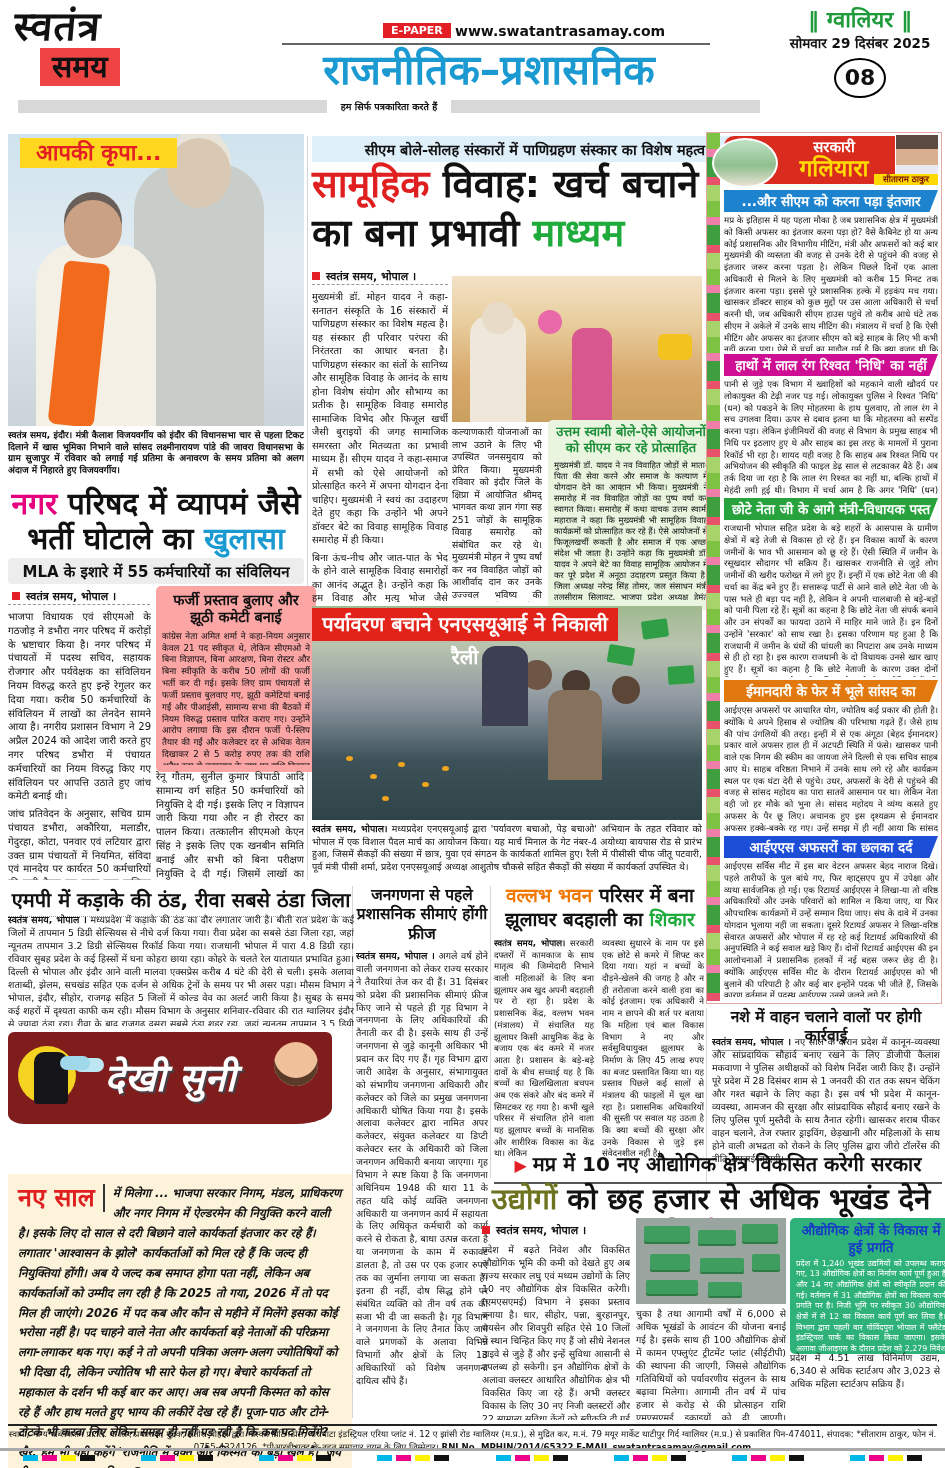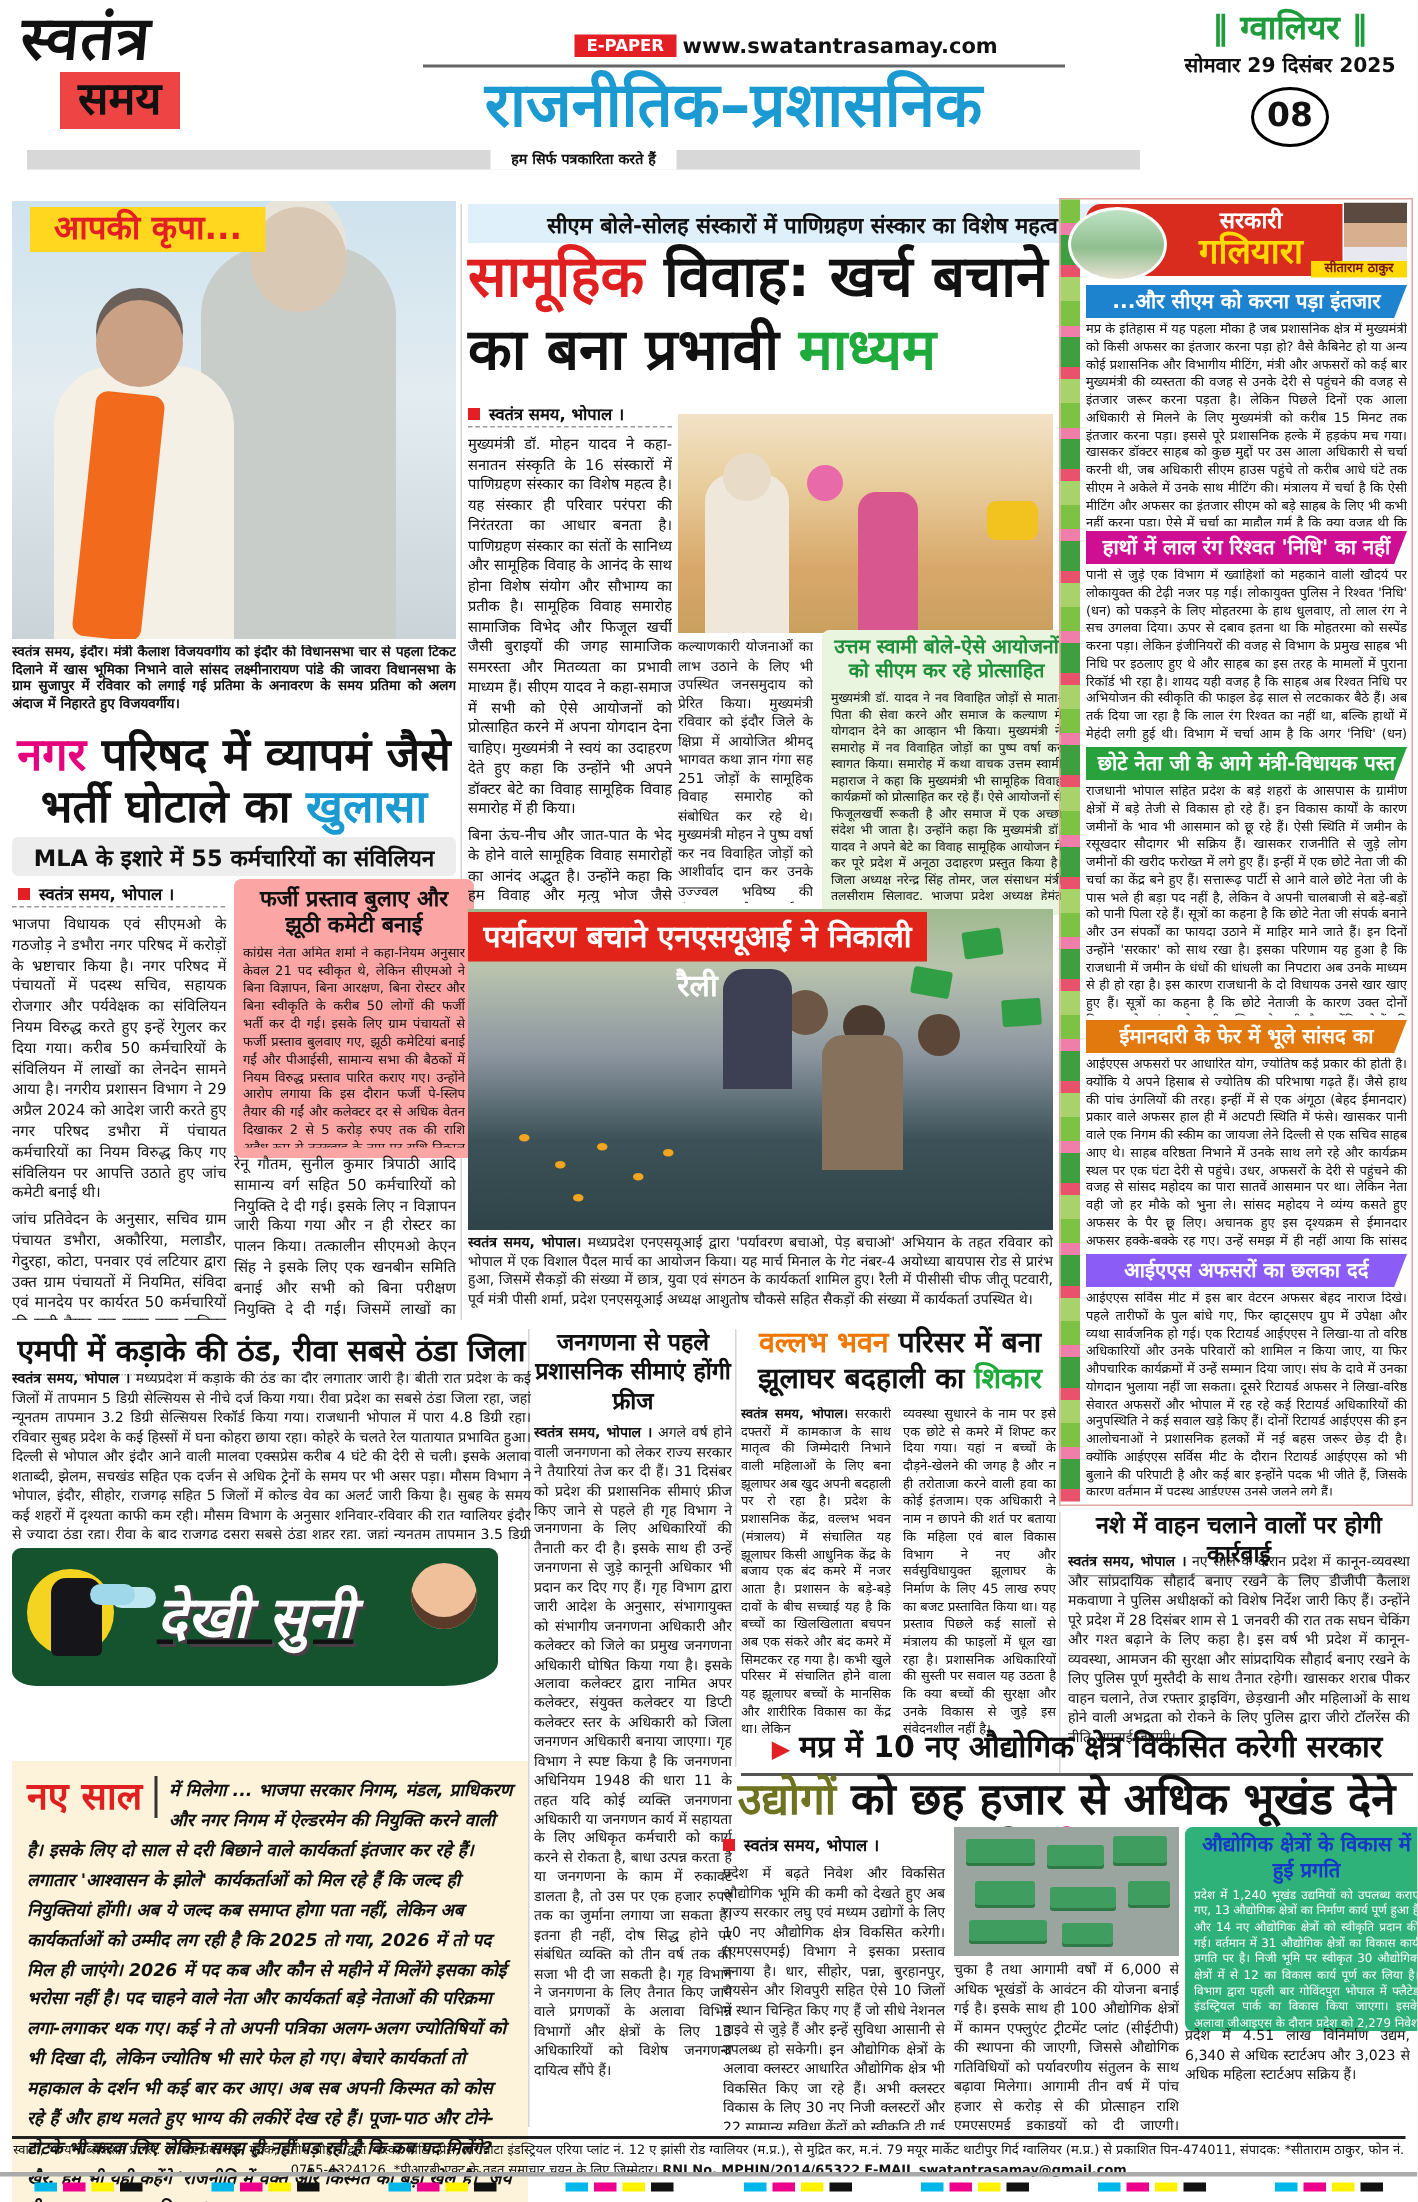--- a/index.html
+++ b/index.html
@@ -64,21 +64,21 @@
   .gal-t2{color:#ffd900;font-weight:800;font-size:23px;line-height:1.05;text-align:center;}
   .gal-build{background:linear-gradient(180deg,#bfe3c5 0%,#8fbf8f 55%,#e8e2d2 100%);border:2px solid #fff;border-radius:50%;}
   .gal-auth{background:linear-gradient(180deg,#5a4a40 0 35%,#d8b090 35% 75%,#e8e8f0 75% 100%);border:1px solid #fff;}
   .gal-authname{background:#ffd900;color:#7a1008;font-size:8.5px;font-weight:800;text-align:center;line-height:11px;}
   .gal-ban{height:22px;line-height:22px;color:#fff;font-weight:800;font-size:13.5px;text-align:center;
            clip-path:polygon(0 0,100% 0,96% 100%,0 100%);}
   .gal-body{font-size:8.6px;line-height:1.37;text-align:justify;overflow:hidden;}
   
   .hthand{font-size:20px;font-weight:800;text-align:center;border-bottom:1px dotted #999;padding-bottom:3px;}
   .hmid{font-weight:800;text-align:center;line-height:1.25;}
-  .dsban{background:#14532d;border-radius:6px 6px 36px 16px/6px 6px 16px 10px;overflow:hidden;text-decoration:underline;}
+  .dsban{background:#7f1d1d;border-radius:6px 6px 36px 16px/6px 6px 16px 10px;overflow:hidden;}
   .ds-title{color:#fff;font-weight:800;font-size:38px;font-style:italic;text-shadow:2px 2px 0 #4a3f46;line-height:92px;text-align:center;}
   .ds-arc{position:absolute;left:10px;top:14px;width:58px;height:58px;border-radius:50%;background:#f5d321;}
   .ds-guy{position:absolute;left:26px;top:20px;width:34px;height:52px;background:#16161a;border-radius:10px 10px 4px 4px;}
   .ds-bino{position:absolute;left:52px;top:24px;width:30px;height:14px;background:#9fd8ea;border-radius:7px;box-shadow:14px 2px 0 #bce6f2;}
   .ds-face{position:absolute;right:14px;top:10px;width:44px;height:44px;border-radius:50%;background:#f0c09a;box-shadow:0 -8px 0 #5a3b2a inset;}
   .cream{background:#fcf3da;padding:8px 10px;overflow:hidden;margin-top:48px;}
   .ds-lead{float:left;color:#e02020;font-size:25px;font-weight:800;line-height:1.1;margin:2px 8px 2px 0;padding-right:8px;border-right:2px solid #333;}
   .ds-body{font-size:11.6px;font-weight:600;font-style:italic;line-height:1.46;text-align:justify;}
   
   .tri{color:#e31e24;font-size:16px;margin-right:6px;}
@@ -216,21 +216,21 @@
 
   <div class="abs gal-ban" style="left:724px;top:354px;width:214px;background:#cf0f93;">हाथों में लाल रंग रिश्वत 'निधि' का नहीं</div>
   <div class="abs gal-body" style="left:724px;top:379px;width:214px;height:116px;">पानी से जुड़े एक विभाग में ख्वाहिशों को महकाने वाली खौदर्य पर लोकायुक्त की टेढ़ी नजर पड़ गई। लोकायुक्त पुलिस ने रिश्वत 'निधि' (धन) को पकड़ने के लिए मोहतरमा के हाथ धुलवाए, तो लाल रंग ने सच उगलवा दिया। ऊपर से दबाव इतना था कि मोहतरमा को सस्पेंड करना पड़ा। लेकिन इंजीनियरों की वजह से विभाग के प्रमुख साहब भी निधि पर इठलाए हुए थे और साहब का इस तरह के मामलों में पुराना रिकॉर्ड भी रहा है। शायद यही वजह है कि साहब अब रिश्वत निधि पर अभियोजन की स्वीकृति की फाइल डेढ़ साल से लटकाकर बैठे हैं। अब तर्क दिया जा रहा है कि लाल रंग रिश्वत का नहीं था, बल्कि हाथों में मेहंदी लगी हुई थी। विभाग में चर्चा आम है कि अगर 'निधि' (धन) स्वयं अपने आलिंगन का न्यौता दे दे, अच्छे-अच्छों के पसीने छूट जाते हैं, लेकिन खुदा मेहरबान तो फिर कोई मोहतरमा का कोई कुछ नहीं बिगाड़ सकता?</div>
 
   <div class="abs gal-ban" style="left:724px;top:498px;width:214px;background:#27a23c;">छोटे नेता जी के आगे मंत्री-विधायक पस्त</div>
   <div class="abs gal-body" style="left:724px;top:523px;width:214px;height:154px;">राजधानी भोपाल सहित प्रदेश के बड़े शहरों के आसपास के ग्रामीण क्षेत्रों में बड़े तेजी से विकास हो रहे हैं। इन विकास कार्यों के कारण जमीनों के भाव भी आसमान को छू रहे हैं। ऐसी स्थिति में जमीन के रसूखदार सौदागर भी सक्रिय हैं। खासकर राजनीति से जुड़े लोग जमीनों की खरीद फरोख्त में लगे हुए हैं। इन्हीं में एक छोटे नेता जी की चर्चा का केंद्र बने हुए हैं। सत्तारूढ़ पार्टी से आने वाले छोटे नेता जी के पास भले ही बड़ा पद नहीं है, लेकिन वे अपनी चालबाजी से बड़े-बड़ों को पानी पिला रहे हैं। सूत्रों का कहना है कि छोटे नेता जी संपर्क बनाने और उन संपर्कों का फायदा उठाने में माहिर माने जाते हैं। इन दिनों उन्होंने 'सरकार' को साथ रखा है। इसका परिणाम यह हुआ है कि राजधानी में जमीन के धंधों की धांधली का निपटारा अब उनके माध्यम से ही हो रहा है। इस कारण राजधानी के दो विधायक उनसे खार खाए हुए हैं। सूत्रों का कहना है कि छोटे नेताजी के कारण उक्त दोनों विधायक के पांव तले जमीन खिसकने लगी है, क्योंकि दोनों की जमीनों के माहिर खिलाड़ी हैं। इनमें से एक मंत्री तो दूसरे मंत्री बनने की दौड़ में शामिल हैं। इसकी चर्चा भाजपा मुख्यालय में भी सुनी जा सकती है।</div>
 
   <div class="abs gal-ban" style="left:724px;top:680px;width:214px;background:#e2790f;">ईमानदारी के फेर में भूले सांसद का प्रोटोकॉल</div>
   <div class="abs gal-body" style="left:724px;top:705px;width:214px;height:128px;">आईएएस अफसरों पर आधारित योग, ज्योतिष कई प्रकार की होती है। क्योंकि ये अपने हिसाब से ज्योतिष की परिभाषा गढ़ते हैं। जैसे हाथ की पांच उंगलियों की तरह। इन्हीं में से एक अंगूठा (बेहद ईमानदार) प्रकार वाले अफसर हाल ही में अटपटी स्थिति में फंसे। खासकर पानी वाले एक निगम की स्कीम का जायजा लेने दिल्ली से एक सचिव साहब आए थे। साहब वरिष्ठता निभाने में उनके साथ लगे रहे और कार्यक्रम स्थल पर एक घंटा देरी से पहुंचे। उधर, अफसरों के देरी से पहुंचने की वजह से सांसद महोदय का पारा सातवें आसमान पर था। लेकिन नेता वही जो हर मौके को भुना ले। सांसद महोदय ने व्यंग्य कसते हुए अफसर के पैर छू लिए। अचानक हुए इस दृश्यक्रम से ईमानदार अफसर हक्के-बक्के रह गए। उन्हें समझ में ही नहीं आया कि सांसद जी ने नेतागिरी की रस्म निभाई है या अफसरों को जूता मारा है? क्योंकि उन्होंने अफसरों को प्रोटोकॉल का जो पाठ पढ़ा दिया?</div>
 
-  <div class="abs gal-ban" style="left:724px;top:836px;width:214px;background:#8b5cf6;">आईएएस अफसरों का छलका दर्द</div>
+  <div class="abs gal-ban" style="left:724px;top:836px;width:214px;background:#1d4ed8;">आईएएस अफसरों का छलका दर्द</div>
   <div class="abs gal-body" style="left:724px;top:861px;width:214px;height:136px;">आईएएस सर्विस मीट में इस बार वेटरन अफसर बेहद नाराज दिखे। पहले तारीफों के पुल बांधे गए, फिर व्हाट्सएप ग्रुप में उपेक्षा और व्यथा सार्वजनिक हो गई। एक रिटायर्ड आईएएस ने लिखा-या तो वरिष्ठ अधिकारियों और उनके परिवारों को शामिल न किया जाए, या फिर औपचारिक कार्यक्रमों में उन्हें सम्मान दिया जाए। संघ के दावे में उनका योगदान भुलाया नहीं जा सकता। दूसरे रिटायर्ड अफसर ने लिखा-वरिष्ठ सेवारत अफसरों और भोपाल में रह रहे कई रिटायर्ड अधिकारियों की अनुपस्थिति ने कई सवाल खड़े किए हैं। दोनों रिटायर्ड आईएएस की इन आलोचनाओं ने प्रशासनिक हलकों में नई बहस जरूर छेड़ दी है। क्योंकि आईएएस सर्विस मीट के दौरान रिटायर्ड आईएएस को भी बुलाने की परिपाटी है और कई बार इन्होंने पदक भी जीते हैं, जिसके कारण वर्तमान में पदस्थ आईएएस उनसे जलने लगे हैं।</div>
 
   <div class="abs hthand" style="left:8px;top:886px;width:346px;">एमपी में कड़ाके की ठंड, रीवा सबसे ठंडा जिला</div>
   <div class="abs jt body9" style="left:8px;top:914px;width:346px;height:112px;">
     <b>स्वतंत्र समय, भोपाल ।</b>
     <span>मध्यप्रदेश में कड़ाके की ठंड का दौर लगातार जारी है। बीती रात प्रदेश के कई जिलों में तापमान 5 डिग्री सेल्सियस से नीचे दर्ज किया गया। रीवा प्रदेश का सबसे ठंडा जिला रहा, जहां न्यूनतम तापमान 3.2 डिग्री सेल्सियस रिकॉर्ड किया गया। राजधानी भोपाल में पारा 4.8 डिग्री रहा। रविवार सुबह प्रदेश के कई हिस्सों में घना कोहरा छाया रहा। कोहरे के चलते रेल यातायात प्रभावित हुआ। दिल्ली से भोपाल और इंदौर आने वाली मालवा एक्सप्रेस करीब 4 घंटे की देरी से चली। इसके अलावा शताब्दी, झेलम, सचखंड सहित एक दर्जन से अधिक ट्रेनों के समय पर भी असर पड़ा। मौसम विभाग ने भोपाल, इंदौर, सीहोर, राजगढ़ सहित 5 जिलों में कोल्ड वेव का अलर्ट जारी किया है। सुबह के समय कई शहरों में दृश्यता काफी कम रही। मौसम विभाग के अनुसार शनिवार-रविवार की रात ग्वालियर इंदौर से ज्यादा ठंडा रहा। रीवा के बाद राजगढ़ दूसरा सबसे ठंडा शहर रहा, जहां न्यूनतम तापमान 3.5 डिग्री दर्ज किया गया। मौसम विभाग के अनुसार अगले 24 से 48 घंटे तक ठंड का असर इसी तरह बना रह सकता है।</span>
   </div>
 
   <div class="abs dsban" style="left:8px;top:1032px;width:324px;height:92px;">
     <div class="ds-arc"></div>

